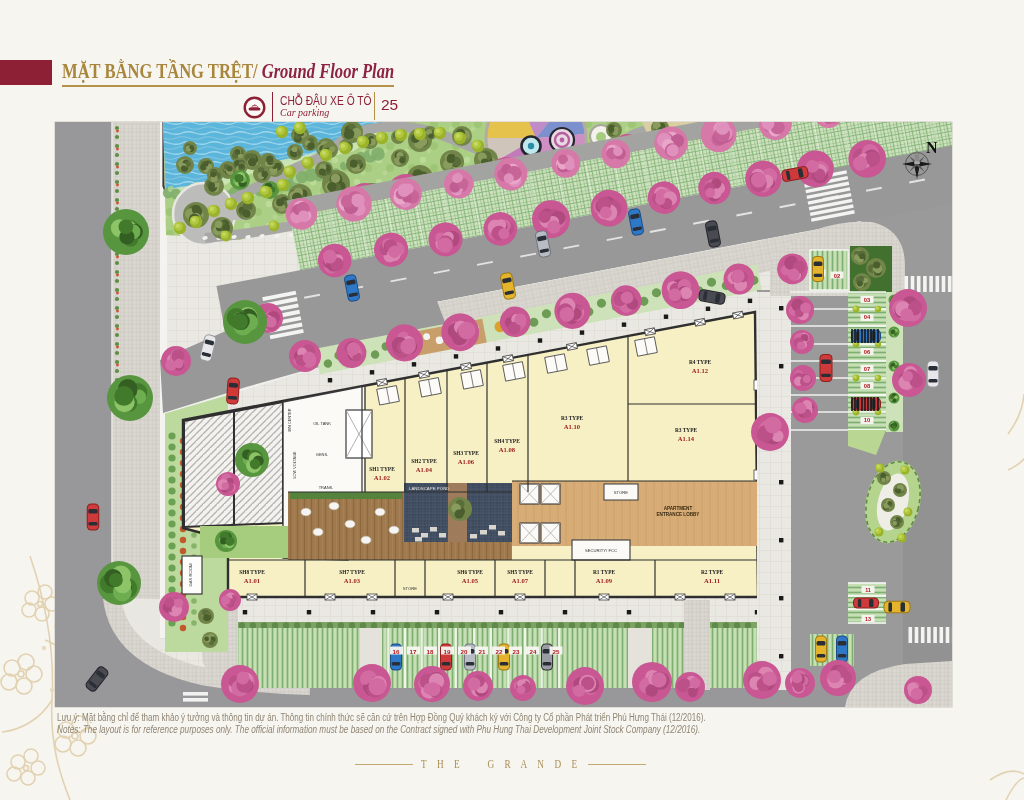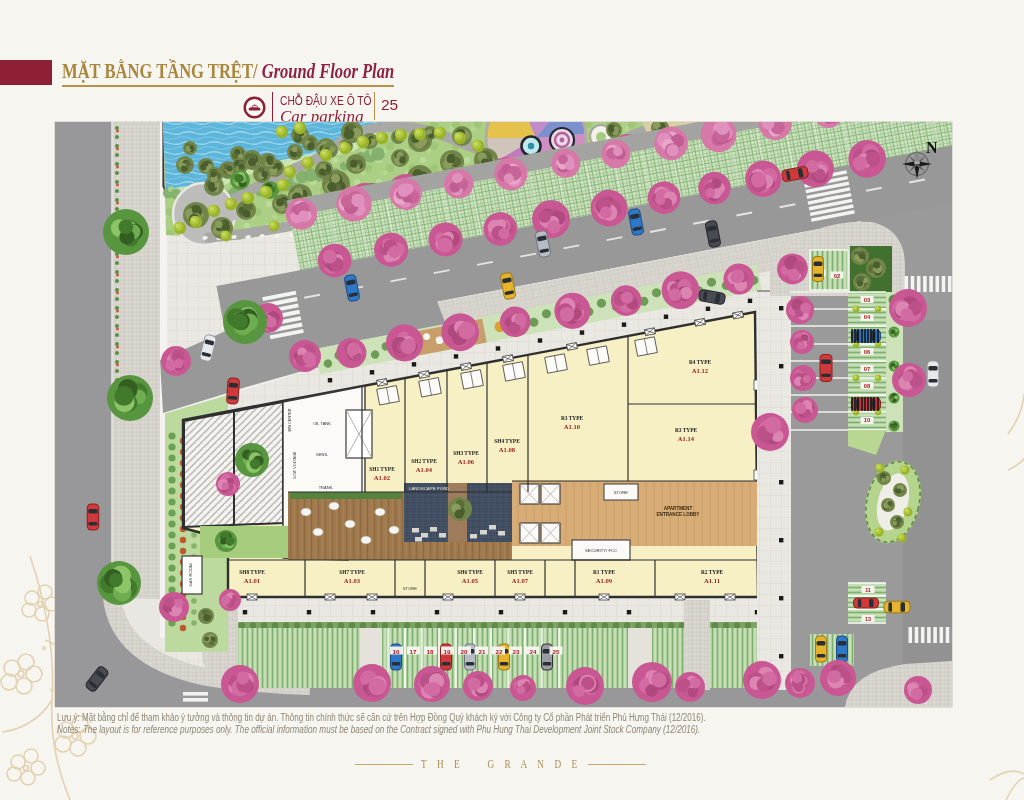--- a/index.html
+++ b/index.html
@@ -65,21 +65,21 @@
 <circle cx="11.5" cy="11.5" r="9.8" fill="#fbf9f6" stroke="#8d2034" stroke-width="2.4"></circle>
 <rect x="5.6" y="11.4" width="11.8" height="3.2" rx="1.6" fill="#8d2034"></rect>
 <path d="M8.0 11.5 q1.5 -2.9 3.7 -2.9 q2.2 0 3.7 2.9 z" fill="#8d2034"></path>
 <rect x="9.4" y="9.7" width="4.6" height="1.1" fill="#fbf9f6"></rect>
 </svg>
 
 <div class="abs" style="left:272px;top:92px;width:1.2px;height:30px;background:#8d2034;"></div>
 
 <div class="abs" style="left:280px;top:94px;font-size:12.5px;color:#8c2036;transform:scaleX(0.82);transform-origin:0 0;white-space:nowrap;">CHỖ ĐẬU XE Ô TÔ</div>
 
-<div class="abs" style="left:280px;top:107px;font-size:17px;font-style:italic;color:#8c2036;font-family:'Liberation Serif',serif;">Car parking</div>
+<div class="abs" style="left:280px;top:107px;font-size:10px;font-style:italic;color:#8c2036;font-family:'Liberation Serif',serif;">Car parking</div>
 
 <div class="abs" style="left:374px;top:92px;width:1.2px;height:28px;background:#b69148;"></div>
 <div class="abs" style="left:381px;top:96px;font-size:15.5px;color:#8c2036;">25</div>
 
 <div class="abs" style="left:0;top:0"><svg width="1024" height="800" viewBox="0 0 1024 800" font-family="Liberation Sans, sans-serif">
 <defs>
 <clipPath id="plan">
           <rect x="55" y="122" width="897" height="585"></rect>
         </clipPath>
 <pattern id="chk" width="7" height="7" patternUnits="userSpaceOnUse">

